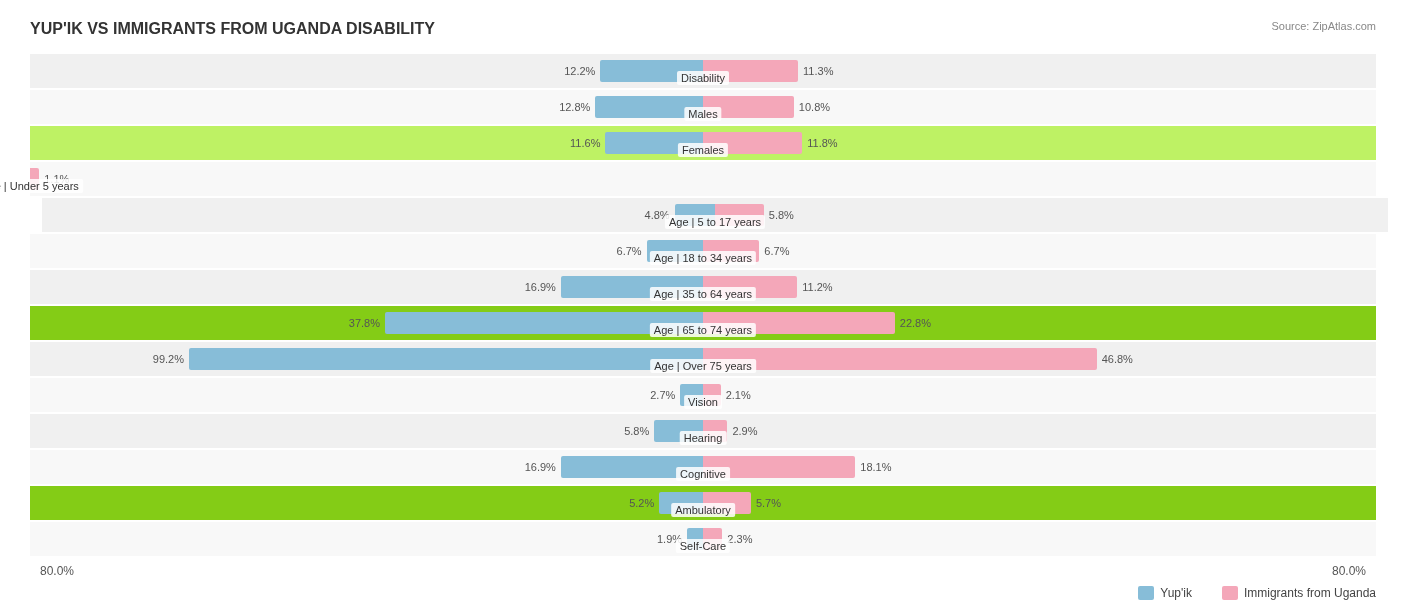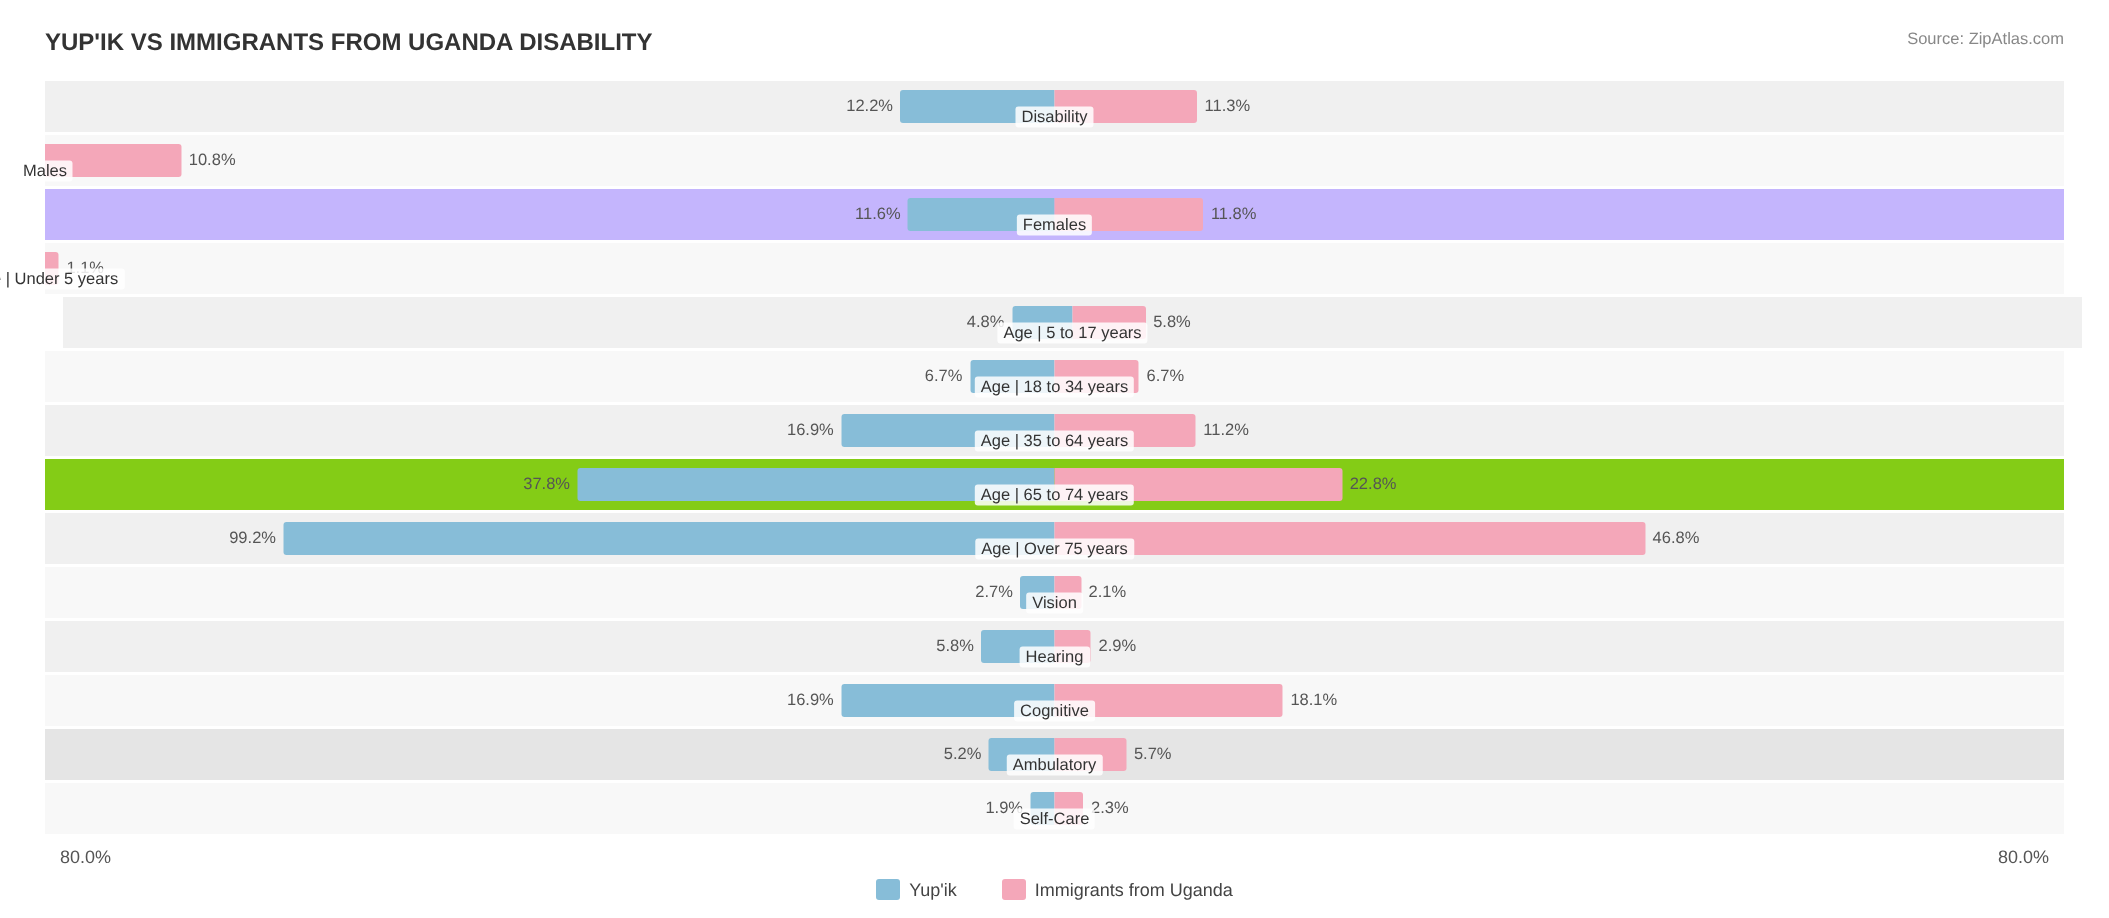--- a/index.html
+++ b/index.html
@@ -122,21 +122,21 @@
     .axis-right {
       width: 50%;
       text-align: right;
       font-size: 12px;
       color: #555;
       padding-right: 10px;
     }
 
     .legend {
       display: flex;
-      justify-content: center;
+      justify-content: flex-end;
       gap: 30px;
       margin-top: 8px;
       font-size: 12px;
       color: #444;
     }
     .legend-item {
       display: flex;
       align-items: center;
       gap: 6px;
     }
@@ -170,29 +170,33 @@
     </div>
     <div style="position:relative;width:0;overflow:visible;">
       <div class="label-center">Disability</div>
     </div>
     <div class="right-section">
       <div class="bar-right" style="width:14.125000000000002%;"></div>
       <span class="right-val">11.3%</span>
     </div>
   </div>
       <div class="row-wrapper" style="background: rgb(248, 248, 248);">
+    <div class="left-section">
+      <span class="left-val">12.8%</span>
+      <div class="bar-left" style="width:16%;"></div>
+    </div>
     <div style="position:relative;width:0;overflow:visible;">
       <div class="label-center">Males</div>
     </div>
     <div class="right-section">
       <div class="bar-right" style="width:13.5%;"></div>
       <span class="right-val">10.8%</span>
     </div>
   </div>
-      <div class="row-wrapper" style="background: #c4b5fd;">
+      <div class="row-wrapper" style="background: #bef264;">
     <div class="left-section">
       <span class="left-val">11.6%</span>
       <div class="bar-left" style="width:14.499999999999998%;"></div>
     </div>
     <div style="position:relative;width:0;overflow:visible;">
       <div class="label-center">Females</div>
     </div>
     <div class="right-section">
       <div class="bar-right" style="width:14.750000000000002%;"></div>
       <span class="right-val">11.8%</span>
@@ -304,21 +308,21 @@
       <div class="bar-left" style="width:21.125%;"></div>
     </div>
     <div style="position:relative;width:0;overflow:visible;">
       <div class="label-center">Cognitive</div>
     </div>
     <div class="right-section">
       <div class="bar-right" style="width:22.625%;"></div>
       <span class="right-val">18.1%</span>
     </div>
   </div>
-      <div class="row-wrapper" style="background: #e5e5e5;">
+      <div class="row-wrapper" style="background: #84cc16;">
     <div class="left-section">
       <span class="left-val">5.2%</span>
       <div class="bar-left" style="width:6.5%;"></div>
     </div>
     <div style="position:relative;width:0;overflow:visible;">
       <div class="label-center">Ambulatory</div>
     </div>
     <div class="right-section">
       <div class="bar-right" style="width:7.125000000000001%;"></div>
       <span class="right-val">5.7%</span>

